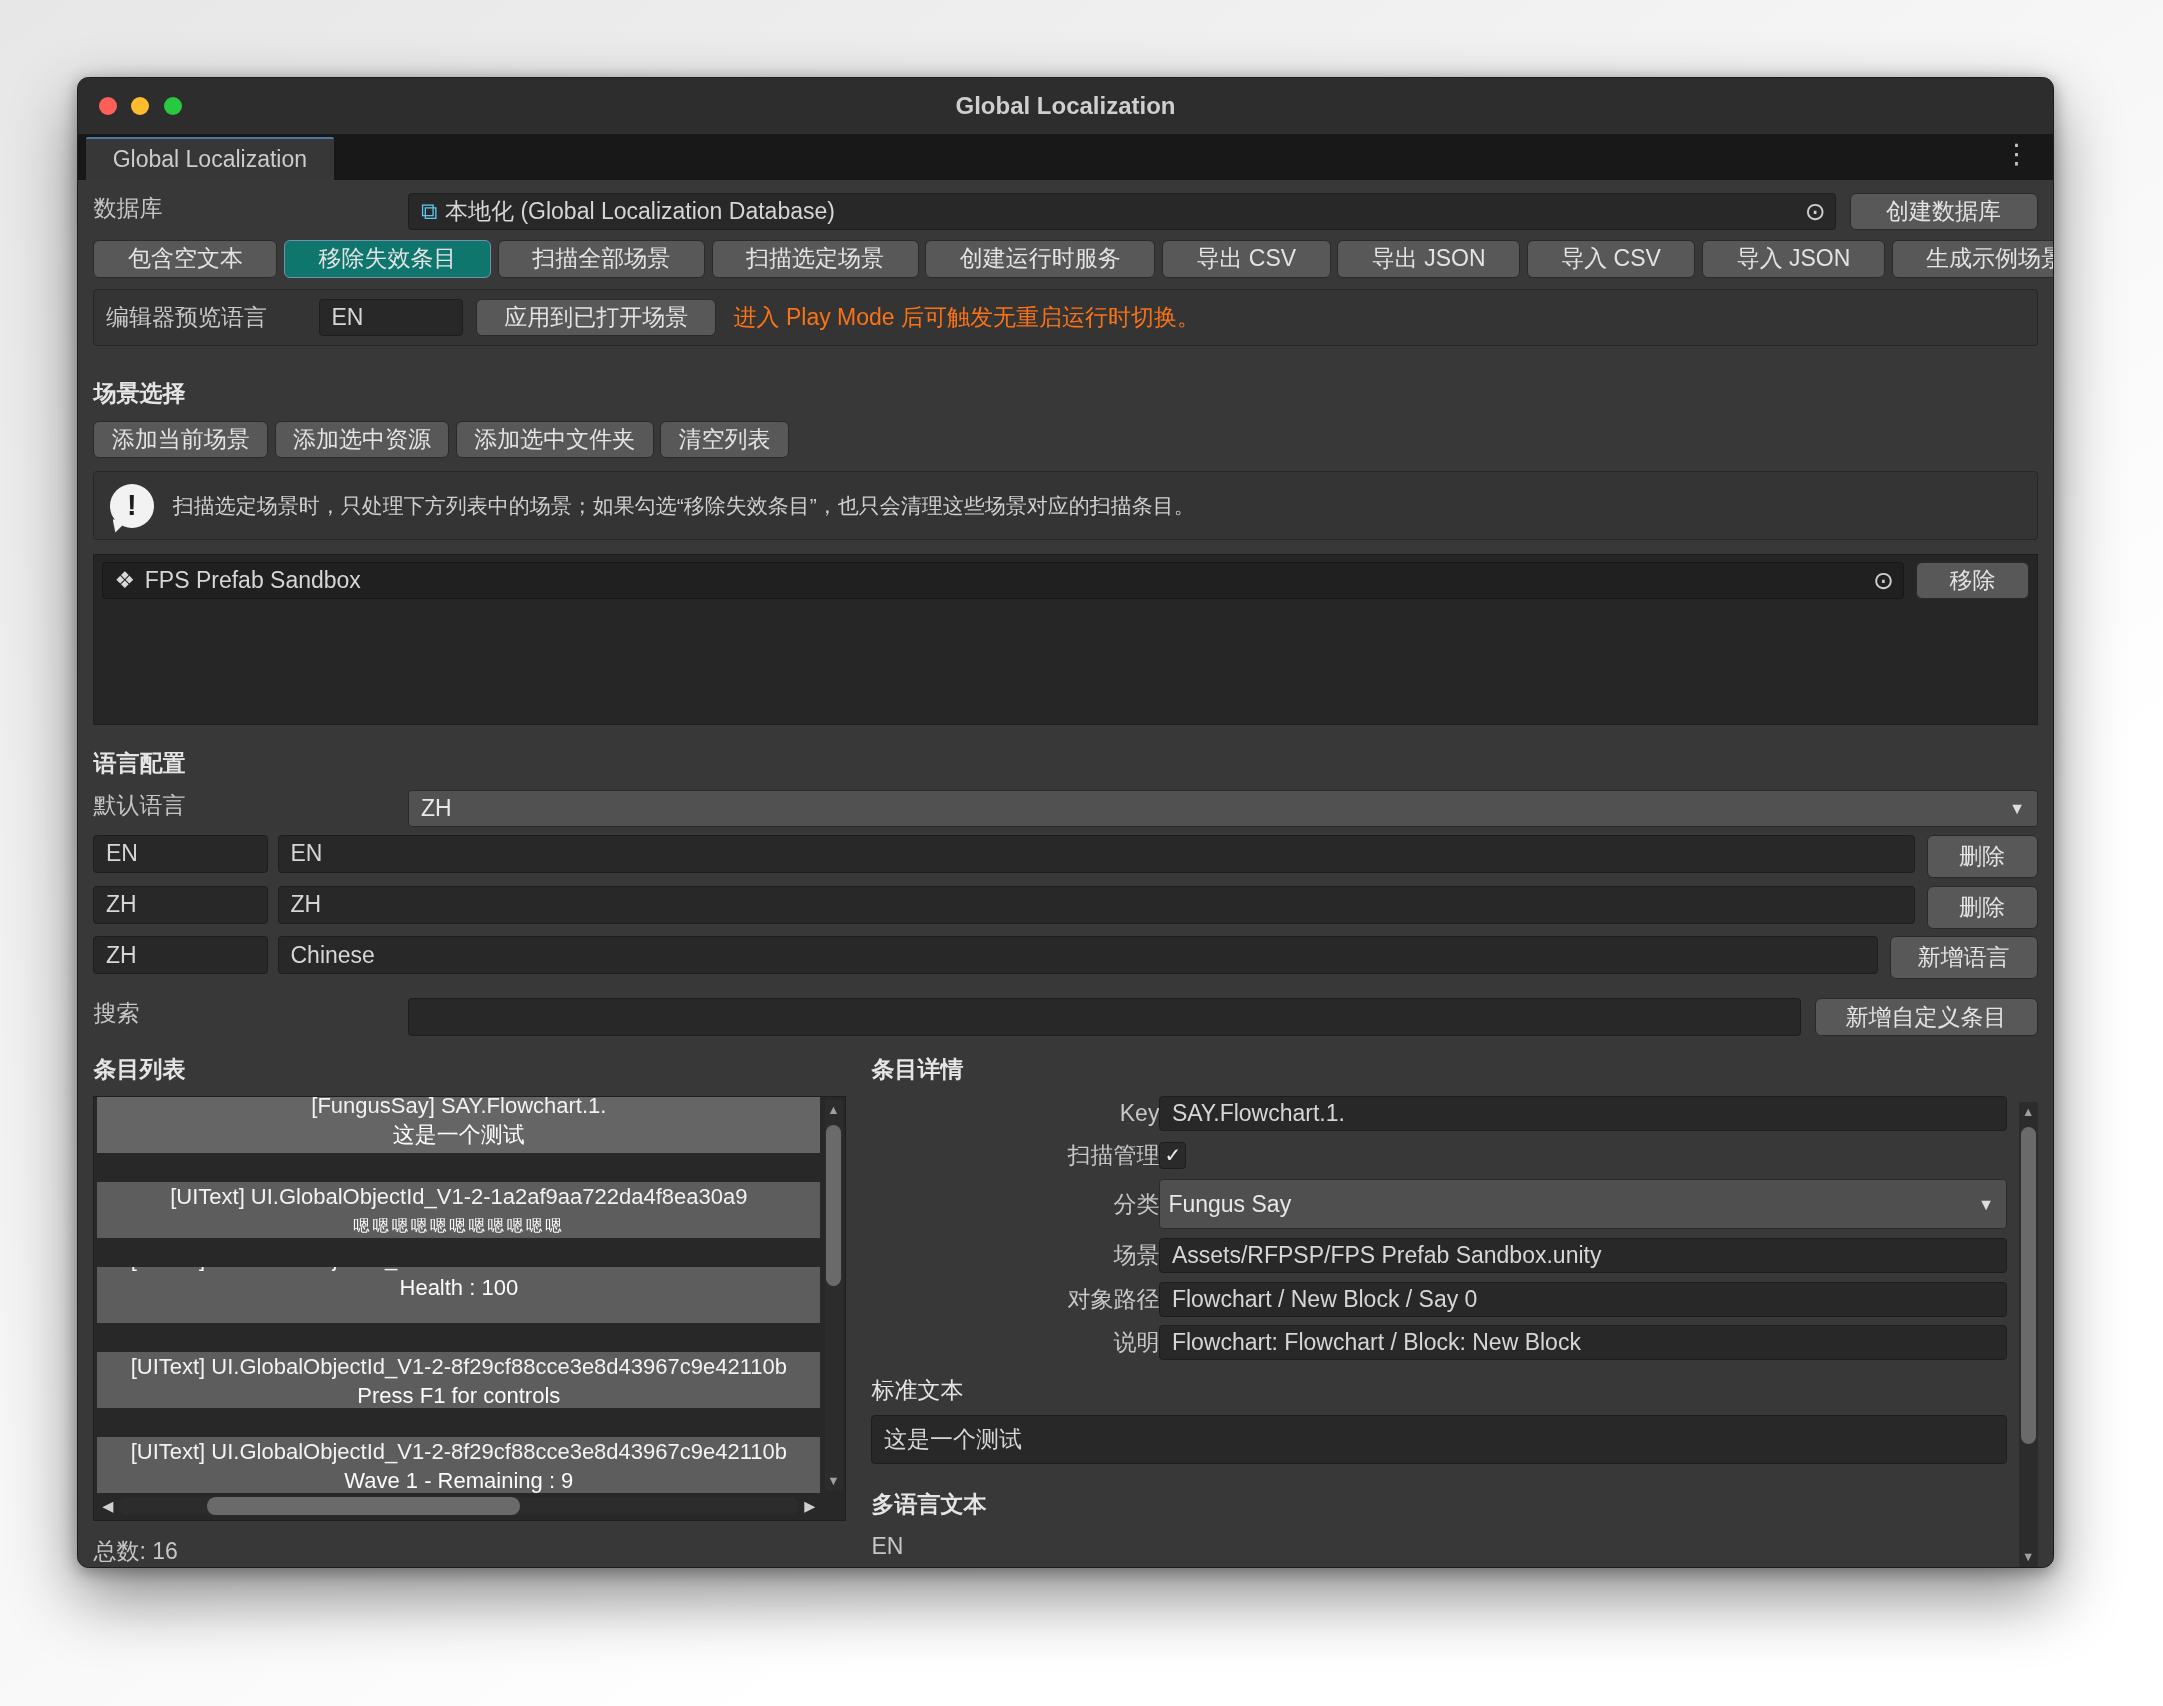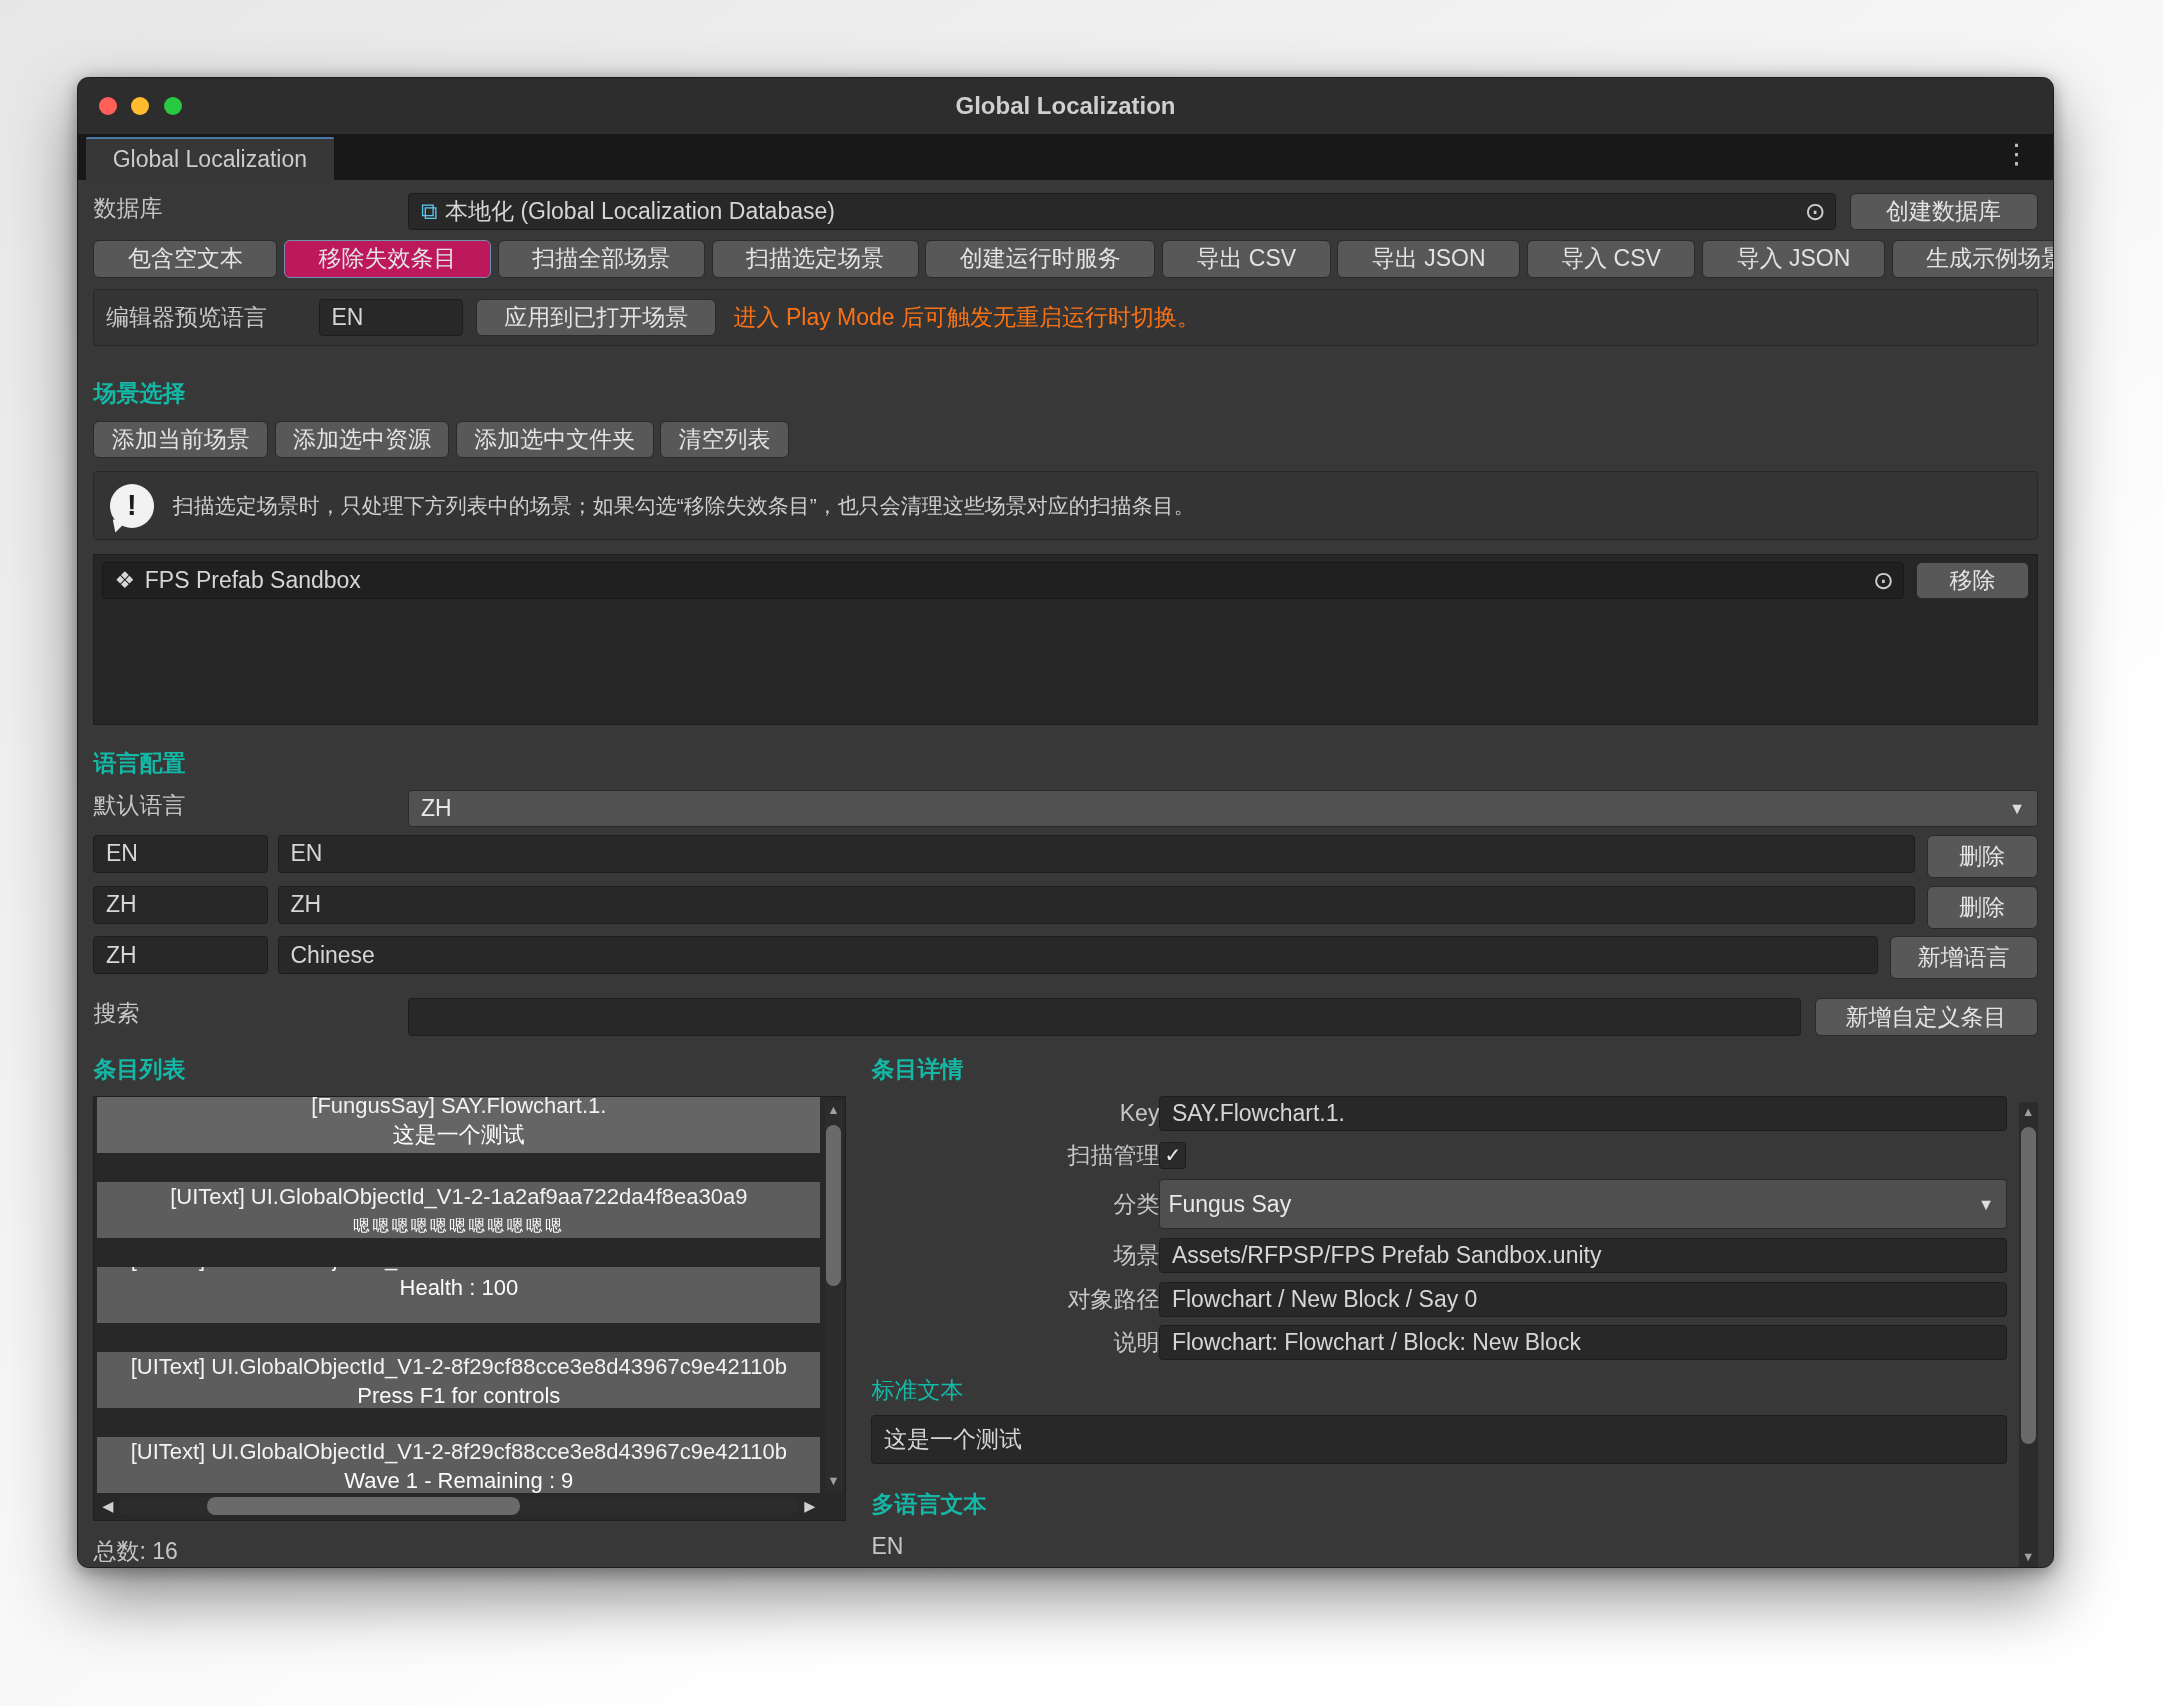--- a/index.html
+++ b/index.html
@@ -29,31 +29,31 @@
   .label { flex:0 0 315px; color:#c6c6c6; }
   .field { background:#282828; border:1px solid #1d1d1d; border-radius:3.8px; height:37px;
            display:flex; align-items:center; padding:0 11.5px; color:#d6d6d6; overflow:hidden; white-space:nowrap; }
   .objfield { flex:1; position:relative; padding-right:42px; }
   .picker { position:absolute; right:9.6px; color:#cfcfcf; font-size:25px; }
   .icon-asset { color:#5ec7ee; margin-right:7.7px; font-size:23px; }
   .icon-scene { color:#d8d8d8; margin-right:9.6px; font-size:23px; }
   .btn { background:#585858; border:1px solid #2a2a2a; border-radius:6px; height:37px;
          display:flex; align-items:center; justify-content:center; color:#e3e3e3;
          padding:0 17.3px; white-space:nowrap; cursor:default; }
-  .btn.active { background:#be185d; border-color:#7490ae; }
+  .btn.active { background:#0f766e; border-color:#7490ae; }
   .create-btn { margin-left:13.4px; min-width:188px; }
   .toolbar { display:flex; gap:6.7px; margin-bottom:11.5px; margin-right:-61px; overflow:hidden; }
   .toolbar .btn { flex:1 1 auto; height:38px; }
   .helpbox { background:#343434; border:1px solid #272727; border-radius:3.8px; }
   .editor-row { display:flex; align-items:center; padding:8.6px 11.5px; margin-bottom:25px; }
   .editor-row .elabel { flex:0 0 213px; }
   .editor-row .field { width:144px; height:37px; }
   .editor-row .btn { margin-left:13.4px; min-width:240px; }
   .note { margin-left:17.3px; color:#f97316; }
-  .heading { font-weight:bold; color:#14b8a6; margin:7.7px 0 11.5px 0; }
+  .heading { font-weight:bold; color:#e5e5e5; margin:7.7px 0 11.5px 0; }
   .scene-btns { display:flex; gap:6.7px; margin-bottom:13.4px; }
   .scene-btns .btn { height:37px; }
   .info-row { display:flex; align-items:center; gap:19px; padding:11.5px 15.4px; margin-bottom:13.4px; }
   .bubble { position:relative; width:44px; height:44px; background:#f2f2f2; border-radius:50%;
             color:#1c1c1c; font-weight:bold; font-size:29px; display:flex; align-items:center; justify-content:center; flex:0 0 auto; }
   .bubble::after { content:""; position:absolute; left:2.9px; bottom:-4.8px; width:13.4px; height:13.4px;
                    background:#f2f2f2; clip-path:polygon(0 0,100% 20%,20% 100%); }
   .info-text { font-size:21px; color:#cfcfcf; }
   .scene-panel { background:#262626; border:1px solid #1e1e1e; height:171px; padding:7.7px; margin-bottom:15.4px; }
   .scene-panel .field { background:#202020; border-color:#171717; }

